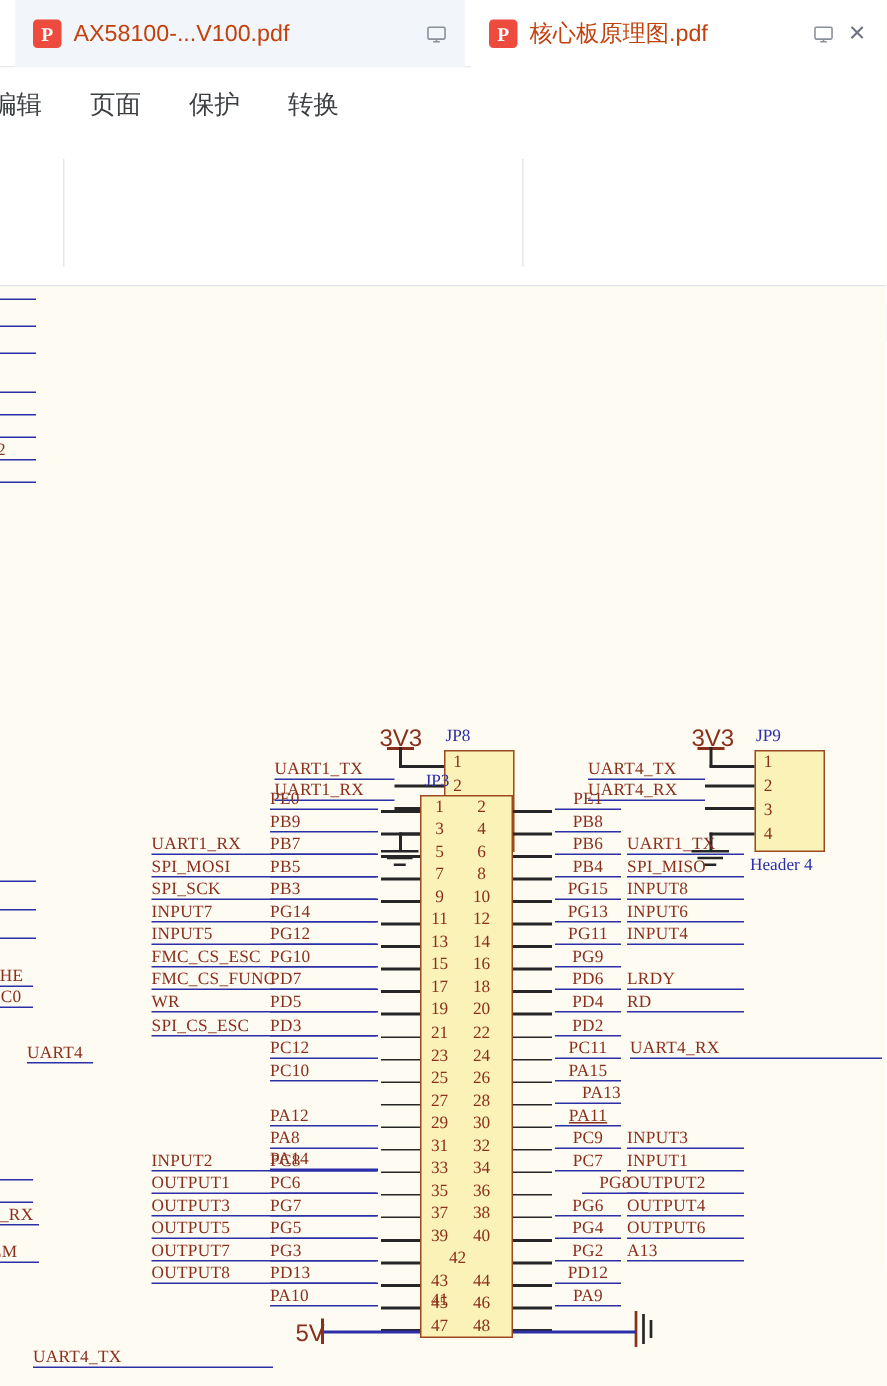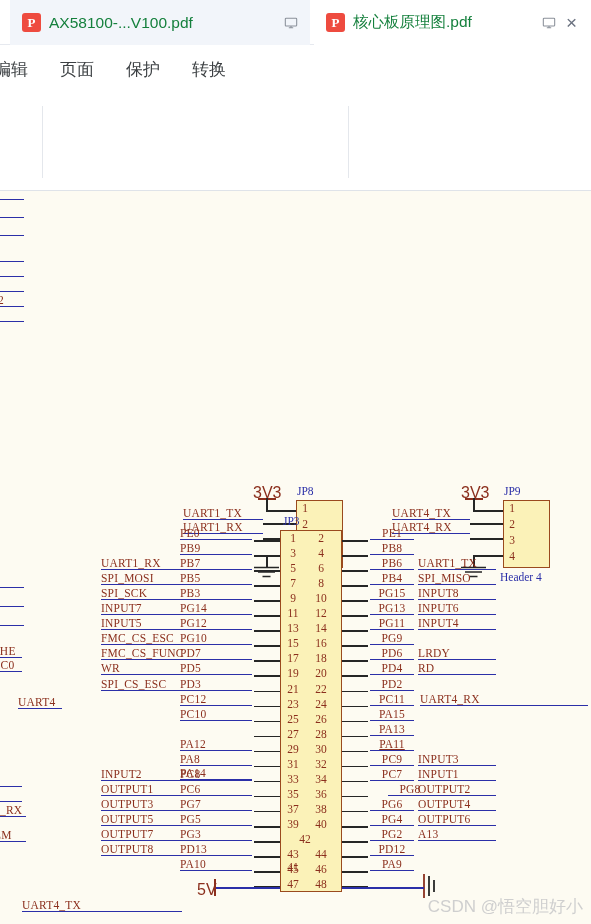--- a/index.html
+++ b/index.html
@@ -34,21 +34,21 @@
   }
   .pdf-ico {
     width: 19px; height: 19px; border-radius: 3px;
     background: #ee4b3f; color: #fff;
     display: flex; align-items: center; justify-content: center;
     font-size: 13px; font-weight: bold; font-family: "Liberation Serif", serif;
     flex: 0 0 auto;
     line-height: 1;
   }
   .tab-title {
-    font-size: 15.5px; color: #15803d; white-space: nowrap;
+    font-size: 15.5px; color: #c2410c; white-space: nowrap;
     overflow: hidden; text-overflow: ellipsis; flex: 1 1 auto;
   }
   .mini-ico { color: #8a9099; flex: 0 0 auto; display:flex; align-items:center; }
   .close-x { color: #6b7280; font-size: 19px; line-height: 1; flex: 0 0 auto; padding: 0 2px; }
 
   
   .menubar {
     position: absolute; left: 0; top: 45px; width: 591px; height: 49px;
     background: #ffffff;
     display: flex; align-items: center;
@@ -459,21 +459,21 @@
         <div class="hdr-num" style="left: 308px; top: 521.6px; width: 26px;">26</div>
         <div class="wire blk" style="left: 254px; top: 529.6px; width: 26px;"></div>
         <div class="wire blk" style="left: 342px; top: 529.6px; width: 26px;"></div>
         <div class="net" style="left: 180px; top: 516.6px; width: 72px;">PC10</div>
         <div class="net" style="left: 370px; top: 516.6px; width: 44px; text-align: center;">PA15</div>
         <div class="hdr-num" style="left: 282px; top: 536.65px; width: 22px;">27</div>
         <div class="hdr-num" style="left: 308px; top: 536.65px; width: 26px;">28</div>
         <div class="wire blk" style="left: 254px; top: 544.65px; width: 26px;"></div>
         <div class="wire blk" style="left: 342px; top: 544.65px; width: 26px;"></div>
         <div class="net" style="left: 180px; top: 531.65px; width: 72px; margin-top: 44px;">PA14</div>
-        <div class="net" style="left: 370px; top: 531.65px; width: 44px; text-align: center;">PA13</div>
+        <div class="net" style="left: 370px; top: 531.65px; width: 44px; text-align: right;">PA13</div>
         <div class="hdr-num" style="left: 282px; top: 551.7px; width: 22px;">29</div>
         <div class="hdr-num" style="left: 308px; top: 551.7px; width: 26px;">30</div>
         <div class="wire blk" style="left: 254px; top: 559.7px; width: 26px;"></div>
         <div class="wire blk" style="left: 342px; top: 559.7px; width: 26px;"></div>
         <div class="net" style="left: 180px; top: 546.7px; width: 72px;">PA12</div>
         <div class="net" style="left: 370px; top: 546.7px; width: 44px; text-align: center; text-decoration: underline;">PA11</div>
         <div class="hdr-num" style="left: 282px; top: 566.75px; width: 22px;">31</div>
         <div class="hdr-num" style="left: 308px; top: 566.75px; width: 26px;">32</div>
         <div class="wire blk" style="left: 254px; top: 574.75px; width: 26px;"></div>
         <div class="wire blk" style="left: 342px; top: 574.75px; width: 26px;"></div>
@@ -541,19 +541,18 @@
 
     <div class="pwr-lbl" style="left:197px;top:690px;">5V</div>
     <div class="gnd" style="left:422px;top:682px;">
       <svg width="16" height="26" viewBox="0 0 16 26" stroke="#8b2f1d" stroke-width="1.8" fill="none">
         <path d="M2 1v24" stroke="#8b2f1d"></path>
           <path d="M7 3v20" stroke="#262626"></path>
           <path d="M12 7v12" stroke="#262626"></path>
       </svg>
     </div>
 
-    <div class="watermark">CSDN @悟空胆好小</div>
   <div class="net" style="left: 22px; top: 708px; width: 160px;">UART4_TX</div>
       <div class="wire" style="left: 216px; top: 696px; width: 64px; height: 2px;"></div>
       <div style="position: absolute; left: 214px; top: 688px; width: 2px; height: 17px; background: rgb(139, 47, 29);"></div>
       <div class="wire" style="left: 342px; top: 696px; width: 82px; height: 2px;"></div>
     </div>
 </div>
 
 </body></html>

